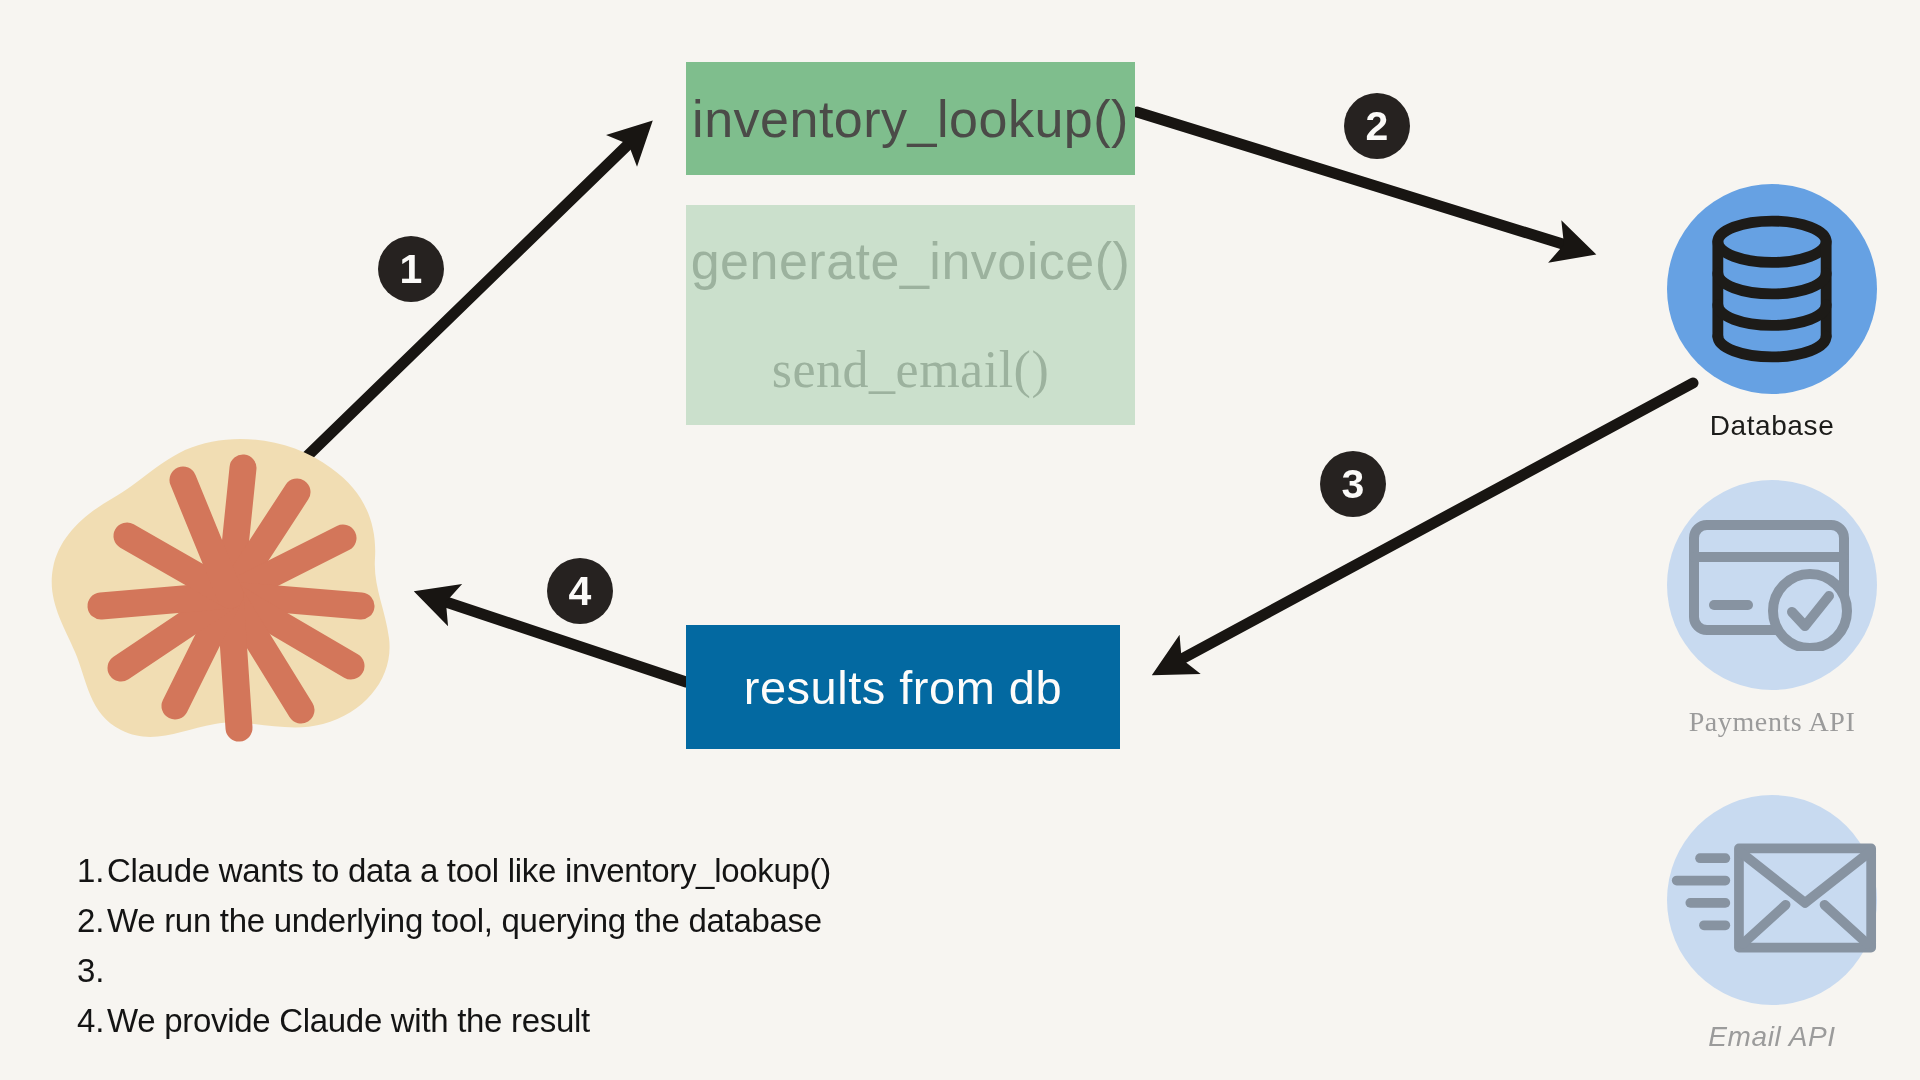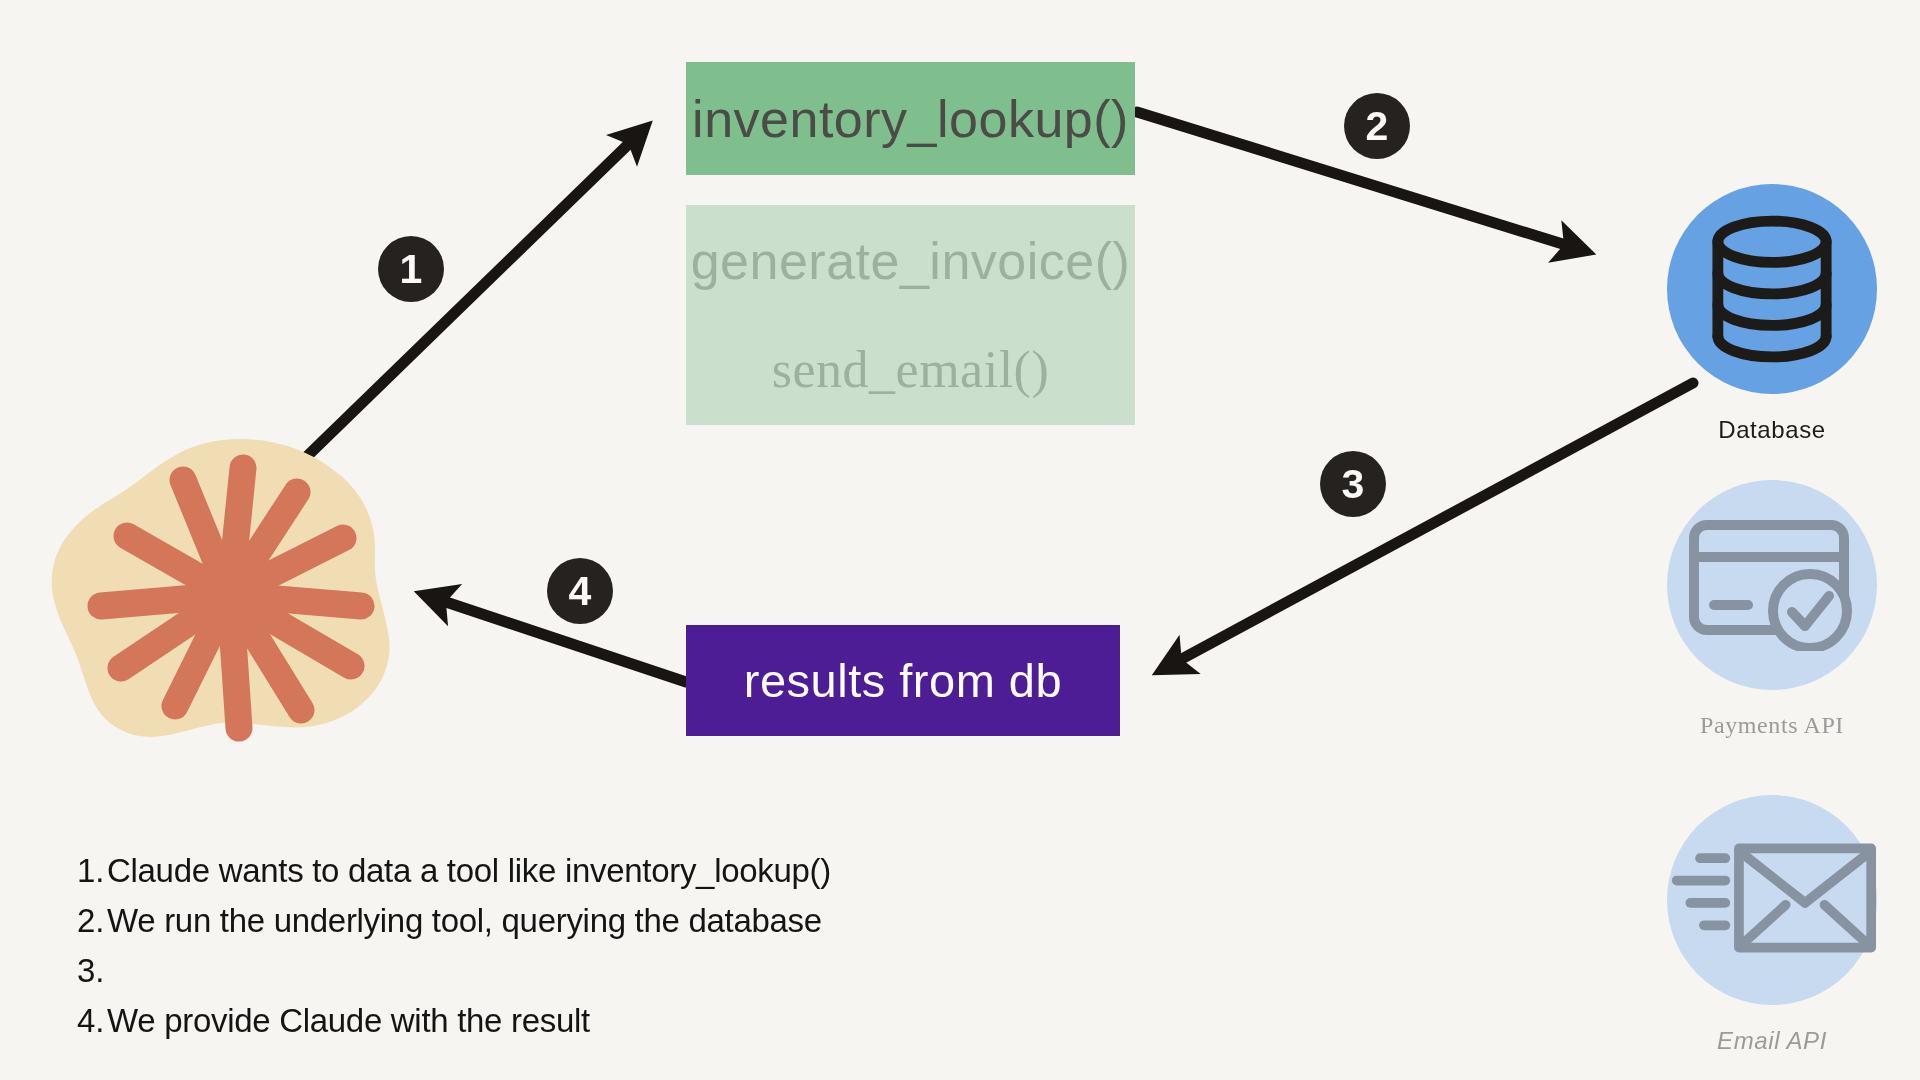--- a/index.html
+++ b/index.html
@@ -16,22 +16,22 @@
   .toolbox{
     position:absolute;left:686px;width:449px;height:113px;
     display:flex;align-items:center;justify-content:center;
     font-size:52px;letter-spacing:0.5px;
   }
   .toolbox.active{top:62px;background:#7fbe8d;color:#4b4b48;}
   .toolbox.in1{top:189px;height:112px;background:#cbe0cc;color:#9cb29e;margin-top:16px;}
   .toolbox.in2{top:313px;height:112px;background:#cbe0cc;color:#9cb29e;font-family:Liberation Serif, serif;}
 
   .resultbox{
-    position:absolute;left:686px;top:625px;width:434px;height:111px;
-    background:#4c1d95;color:#fdfcfa;
+    position:absolute;left:686px;top:625px;width:434px;height:124px;
+    background:#0369a1;color:#fdfcfa;
     display:flex;align-items:center;justify-content:center;
     font-size:47px;letter-spacing:0.5px;
   }
 
   
   .claude{position:absolute;left:43px;top:428px;width:375px;height:325px;}
 
   
   .badge{
     position:absolute;width:66px;height:66px;border-radius:50%;
@@ -50,21 +50,21 @@
     width:210px;height:210px;border-radius:50%;
     display:flex;align-items:center;justify-content:center;
   }
   .service.database{left:1667px;top:184px;}
   .service.database .circle{background:#66a1e3;}
   .service.payments{left:1667px;top:480px;font-family:Liberation Serif, serif;}
   .service.payments .circle{background:#c8daf0;}
   .service.email{left:1667px;top:795px;font-style:italic;}
   .service.email .circle{background:#c8daf0;}
   .service .label{
-    margin-top:22px;font-size:24px;letter-spacing:0.6px;
+    margin-top:16px;font-size:28px;letter-spacing:0.6px;
   }
   .service.database .label{color:#1c1c1a;}
   .service.payments .label,.service.email .label{color:#9b9b9b;}
 
   
   .legend{position:absolute;left:60px;top:846px;color:#141414;}
   .legend .row{display:flex;height:50px;align-items:center;font-size:33px;letter-spacing:-0.3px;}
   .legend .num{width:44px;text-align:right;margin-right:3px;flex:none;}
 </style>
 </head>

